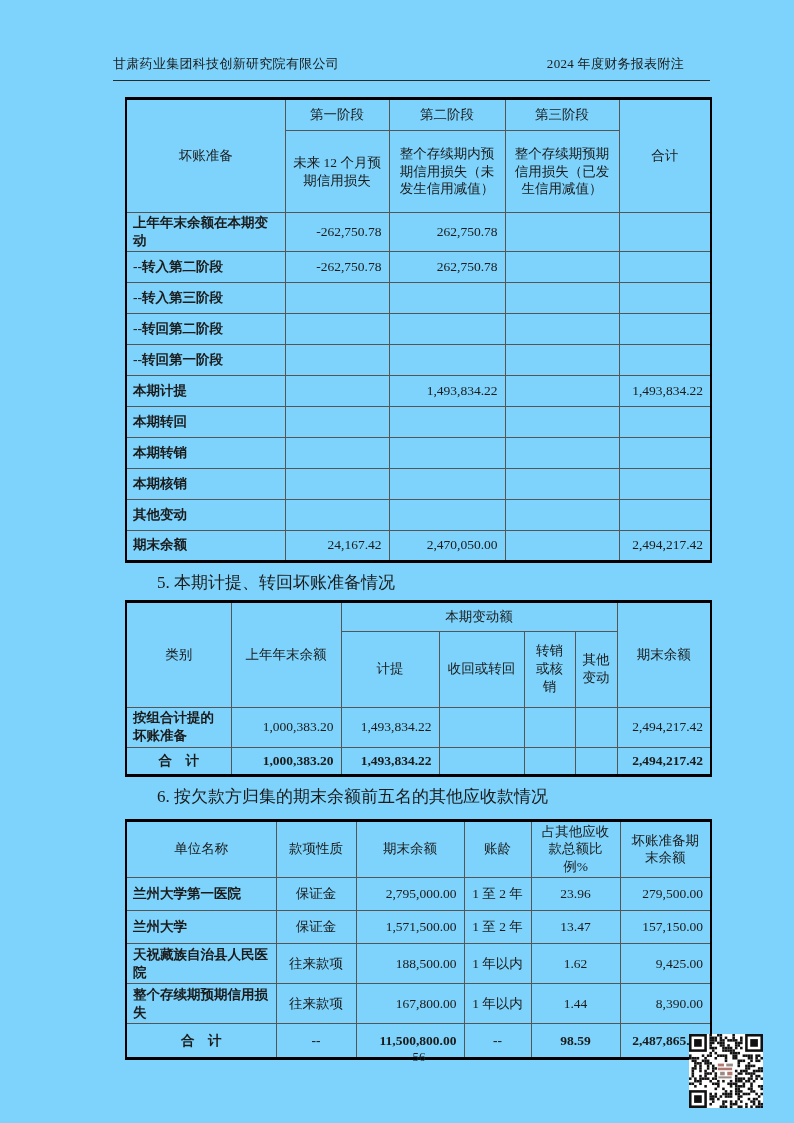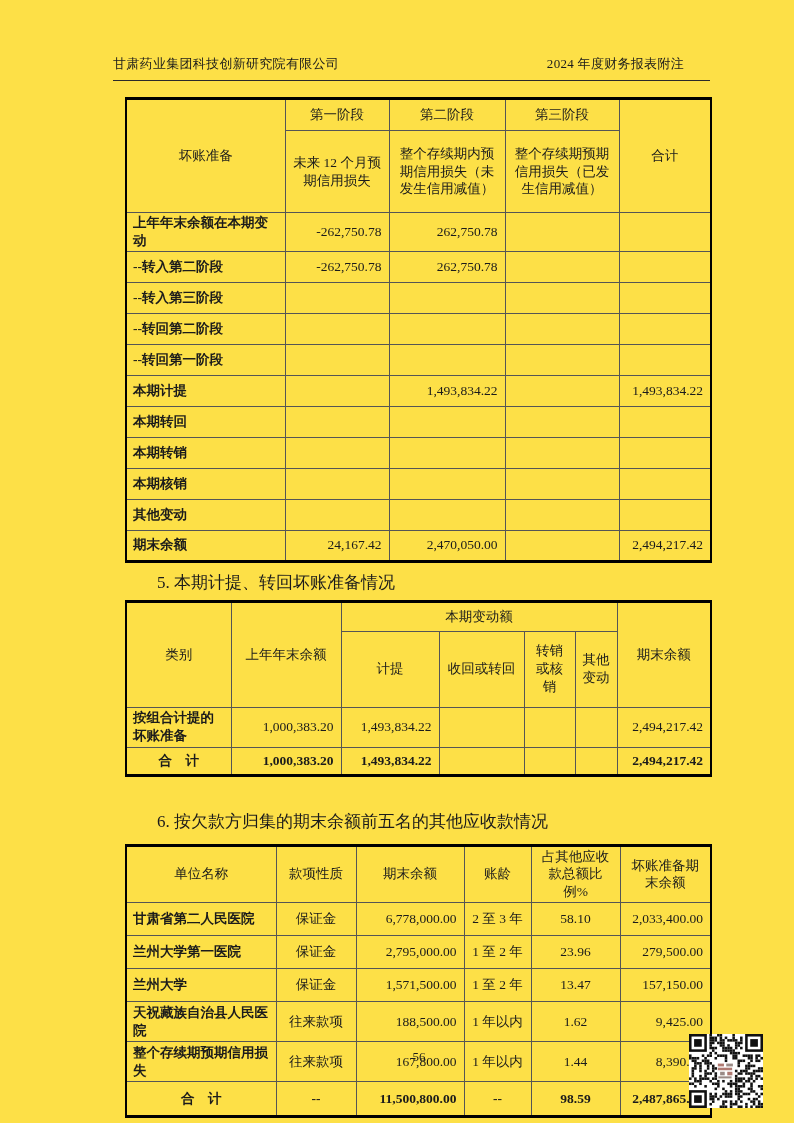--- a/index.html
+++ b/index.html
@@ -1,16 +1,16 @@
 <!DOCTYPE html>
 <html><head>
 <meta charset="utf-8">
 <style>
   html,body{margin:0;padding:0;background:#9a9a9a;}
-  .page{position:relative;width:794px;height:1123px;margin:0 auto;background:#fde047;
+  .page{position:relative;width:794px;height:1123px;margin:0 auto;background:#7dd3fc;
         font-family:"Liberation Serif","DejaVu Serif",serif;color:#1b1b1b;overflow:hidden;}
   
   .doc-header{position:absolute;left:113px;top:55px;width:571px;display:flex;
               justify-content:space-between;font-size:13px;letter-spacing:.3px;}
   .doc-header-rule{position:absolute;left:113px;top:80px;width:597px;border-top:1.5px solid #2a2a2a;}
   
   .content{position:absolute;left:125px;top:97px;width:585px;}
   table{border-collapse:collapse;table-layout:fixed;width:585px;font-size:13.5px;
         border:2px solid #000;border-top-width:3px;border-bottom-width:3px;}
   th,td{border:1px solid #555;padding:1px 6px;font-weight:normal;line-height:1.32;
@@ -20,21 +20,21 @@
   td.num{text-align:right;padding-right:7px;}
   td.ctr{text-align:center;}
   tr.bold td{font-weight:bold;}
   .t1 tr.hr1{height:32px;} .t1 tr.hr2{height:82px;margin-left:12px;}
   .t1 tr.r1{height:31px;}  .t1 tr.r2{height:38px;}
   .t2 tr.hr1{height:30px;} .t2 tr.hr2{height:76px;}
   .t2 tr.r2{height:40px;}  .t2 tr.rt{height:28px;}
   .t3 tr.hr{height:40px;}  .t3 tr.r1{height:33px;}
   .t3 tr.r2{height:40px;}  .t3 tr.rt{height:35px;}
   .sec-title{margin:0;padding:8px 0 6px 32px;font-size:17px;}
-  .sec-title.s6{padding-top:33px;padding-bottom:11px;}
+  .sec-title.s6{padding-top:8px;padding-bottom:11px;}
   .page-number{position:absolute;left:404px;top:1049px;width:30px;text-align:center;font-size:13px;}
   .qr{position:absolute;left:689px;top:1034px;width:74px;height:74px;}
 </style>
 </head>
 <body>
 
 <div class="page">
 
   <div class="doc-header">
     <span>甘肃药业集团科技创新研究院有限公司</span>
@@ -203,28 +203,20 @@
           <col style="width:91px">
         </colgroup>
       <tbody>
           <tr class="hr">
         <th>单位名称</th>
         <th>款项性质</th>
         <th>期末余额</th>
         <th>账龄</th>
         <th>占其他应收款总额比例%</th>
         <th>坏账准备期末余额</th>
-      </tr>
-      <tr class="r1">
-        <td class="lab">甘肃省第二人民医院</td>
-        <td class="ctr">保证金</td>
-        <td class="num">6,778,000.00</td>
-        <td class="ctr">2 至 3 年</td>
-        <td class="ctr">58.10</td>
-        <td class="num">2,033,400.00</td>
       </tr>
       <tr class="r1">
         <td class="lab">兰州大学第一医院</td>
         <td class="ctr">保证金</td>
         <td class="num">2,795,000.00</td>
         <td class="ctr">1 至 2 年</td>
         <td class="ctr">23.96</td>
         <td class="num">279,500.00</td>
       </tr>
       <tr class="r1">

